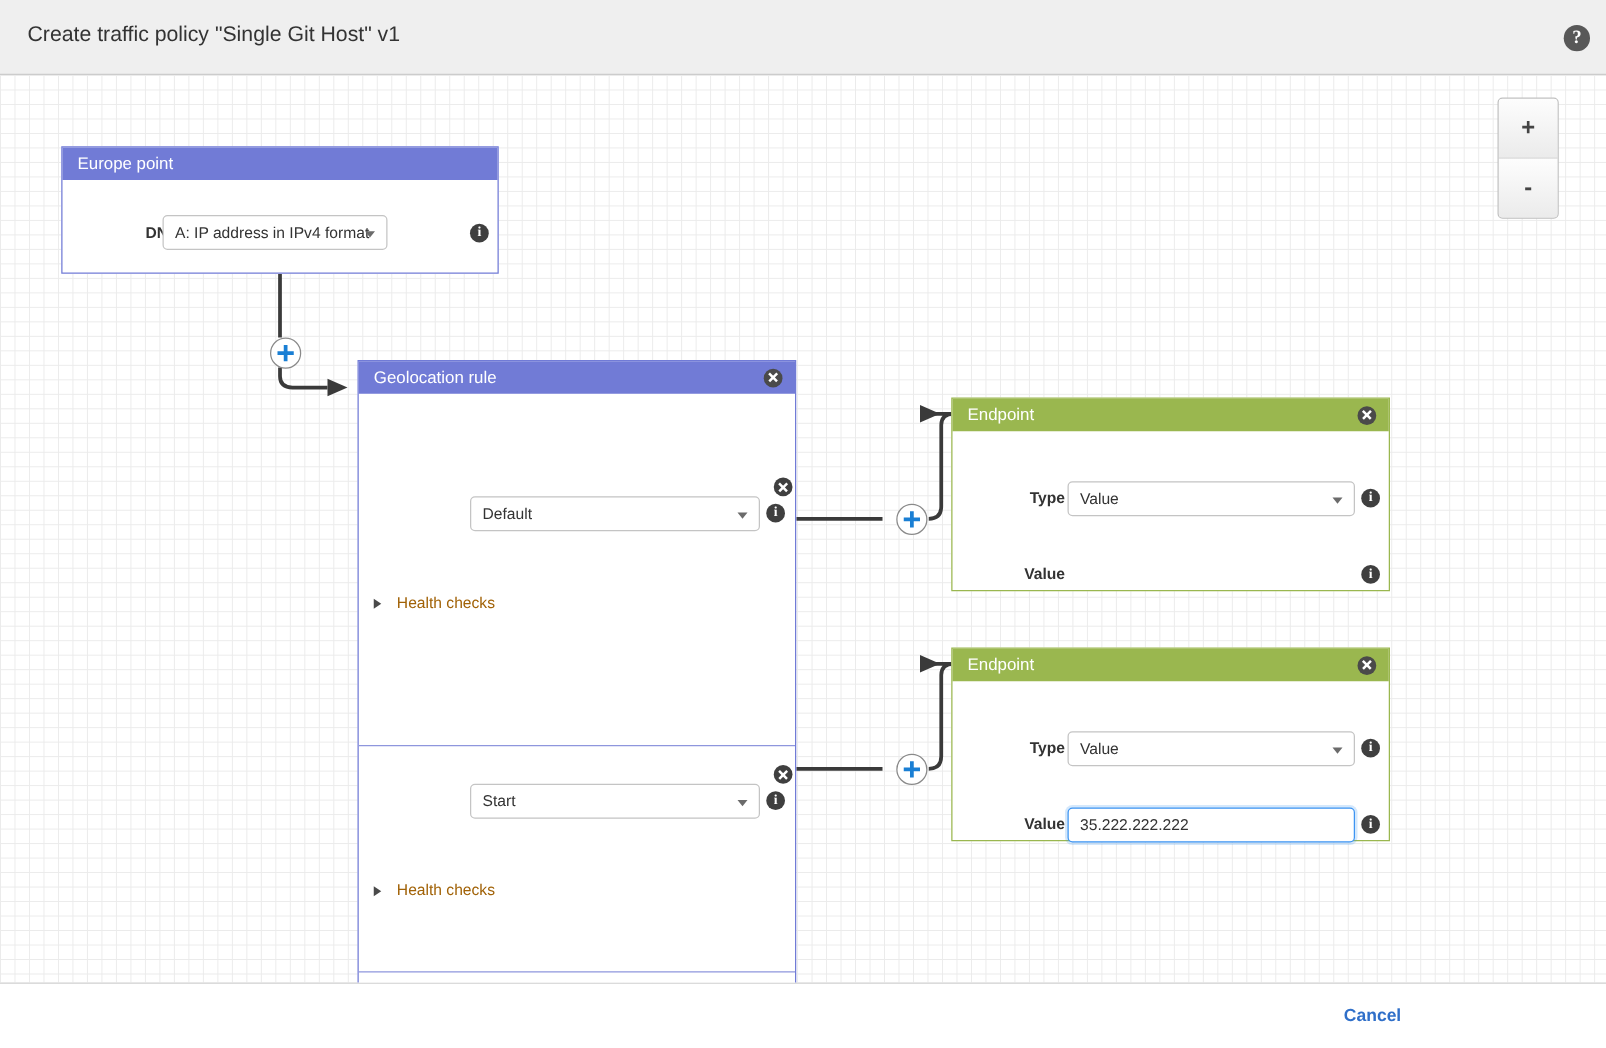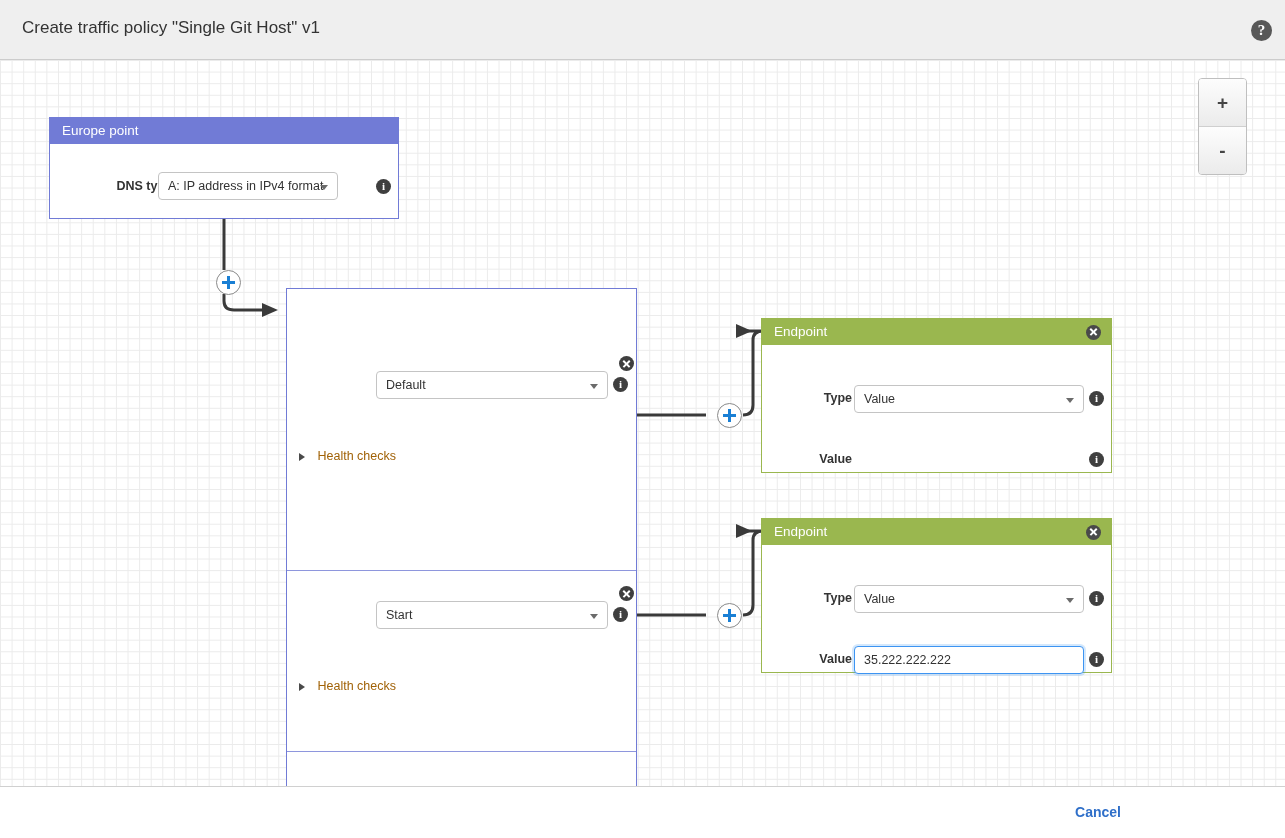--- a/index.html
+++ b/index.html
@@ -328,29 +328,33 @@
     <div class="zoom-btn first">+</div>
     <div class="zoom-btn">-</div>
   </div>
 
   <div class="node start" style="left:49px; top:57px; width:350px; height:102px;">
     <div class="node-header purple">
       <span>Europe point</span>
     </div>
     <div class="node-body" style="height:75px;">
       <div class="flabel" style="left:22px; top:35px; width:100px;">DNS type</div>
-      <div class="select" style="left:108px; top:28px; width:180px;">
+      <div class="select" style="left:80px; top:28px; width:180px;">
         <span>A: IP address in IPv4 format</span>
         <span class="caret"></span>
       </div>
       <div class="i-icon" style="left:326px; top:35px;">i</div>
     </div>
   </div>
 
   <div class="node rule" style="left:286px; top:228px; width:351px; height:528px;">
+    <div class="node-header purple">
+      <span>Geolocation rule</span>
+      <div class="x-icon on-header" style="right:10px; top:5.5px;"></div>
+    </div>
 
     <div class="node-body" style="height:500px;">
 
       <div class="frow" style="left:0; top:0; width:100%; height:220px;">
         <div class="x-icon" style="left:332px; top:67px;"></div>
         <div class="flabel" style="left:210px; top:88px; width:100px; text-align:right;">Location</div>
         <div class="select" style="left:89px; top:82px; width:232px;">
           <span>Default</span>
           <span class="caret"></span>
         </div>

